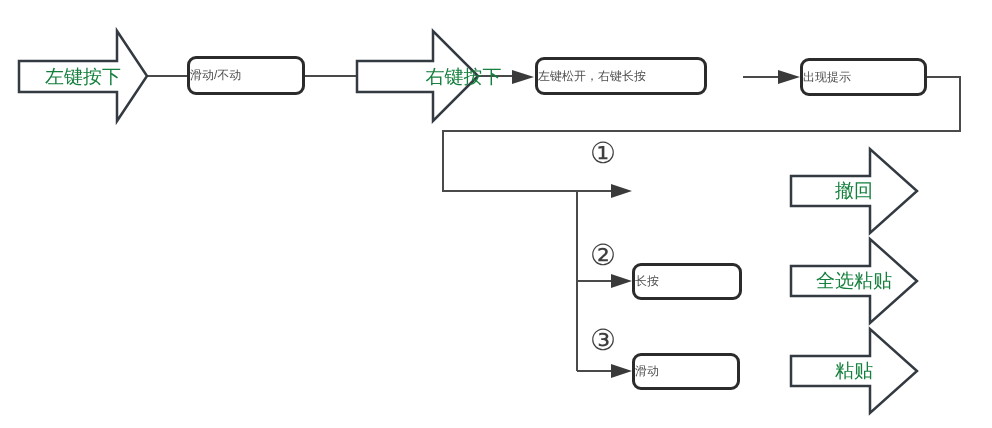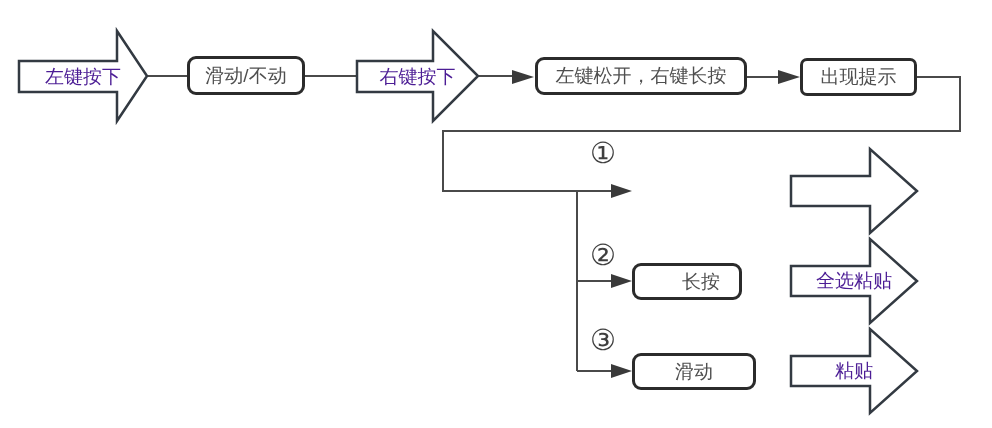--- a/index.html
+++ b/index.html
@@ -4,26 +4,26 @@
 <style>
   html,body { margin:0; padding:0; background:#ffffff; }
   .stage {
     position:relative; width:992px; height:428px; background:#ffffff;
     font-family:"Liberation Sans", sans-serif; overflow:hidden;
   }
   .stage svg { position:absolute; left:0; top:0; }
   .rbox {
     position:absolute; box-sizing:border-box;
     border:3px solid #2b2b2b; border-radius:9px; background:#ffffff;
-    display:flex; align-items:center; justify-content:center;
-    font-size:19px; color:#4f4f4f; white-space:nowrap;
+    display:flex; align-items:center; 
+    font-size:12px; color:#4f4f4f; white-space:nowrap;
   }
   .atext {
     position:absolute; display:flex; align-items:center; justify-content:center;
-    font-size:19px; color:#4c1d95; white-space:nowrap; pointer-events:none;
+    font-size:19px; color:#15803d; white-space:nowrap; pointer-events:none;
   }
   .cnum {
     position:absolute; width:32px; height:32px;
     display:flex; align-items:center; justify-content:center;
     font-size:29px; color:#3f3f3f;
   }
 </style>
 </head>
 <body>
 
@@ -55,35 +55,36 @@
       <path d="M357,61 H433 V31 L478,76 L433,121 V92 H357 Z"></path>
       <path d="M791,176 H870 V149 L917,191 L870,233 V206 H791 Z"></path>
       <path d="M791,266 H870 V239 L917,281 L870,323 V296 H791 Z"></path>
       <path d="M791,356 H870 V329 L917,371 L870,413 V386 H791 Z"></path>
     </g>
   </svg>
 
   <div class="rbox" style="left:187px; top:56px; width:118px; height:39px;">
     <span>滑动/不动</span>
   </div>
-  <div class="rbox" style="left:535px; top:57px; width:212px; height:38px;">
+  <div class="rbox" style="left:535px; top:57px; width:172px; height:38px;">
     <span>左键松开，右键长按</span>
   </div>
-  <div class="rbox" style="left:800px; top:58px; width:117px; height:38px;border-radius:7px;">
+  <div class="rbox" style="left:800px; top:58px; width:127px; height:38px;">
     <span>出现提示</span>
   </div>
-  <div class="rbox" style="left:632px; top:263px; width:110px; height:37px;padding-left:28px;">
+  <div class="rbox" style="left:632px; top:263px; width:110px; height:37px;">
     <span>长按</span>
   </div>
-  <div class="rbox" style="left:632px; top:353px; width:124px; height:37px;">
+  <div class="rbox" style="left:632px; top:353px; width:108px; height:37px;">
     <span>滑动</span>
   </div>
 
   <div class="atext" style="left:19px; top:61px; width:128px; height:31px;">左键按下</div>
-  <div class="atext" style="left:357px; top:61px; width:121px; height:31px;">右键按下</div>
+  <div class="atext" style="left:357px; top:61px; width:121px; height:31px;padding-left:46px;">右键按下</div>
+  <div class="atext" style="left:791px; top:176px; width:126px; height:30px;">撤回</div>
   <div class="atext" style="left:791px; top:356px; width:126px; height:30px;">粘贴</div>
   <div class="atext" style="left:791px; top:266px; width:126px; height:30px;">全选粘贴</div>
 
   <div class="cnum" style="left:587px; top:137px;">①</div>
   <div class="cnum" style="left:587px; top:239px;">②</div>
   <div class="cnum" style="left:587px; top:324px;">③</div>
 
 </div>
 
 </body></html>

